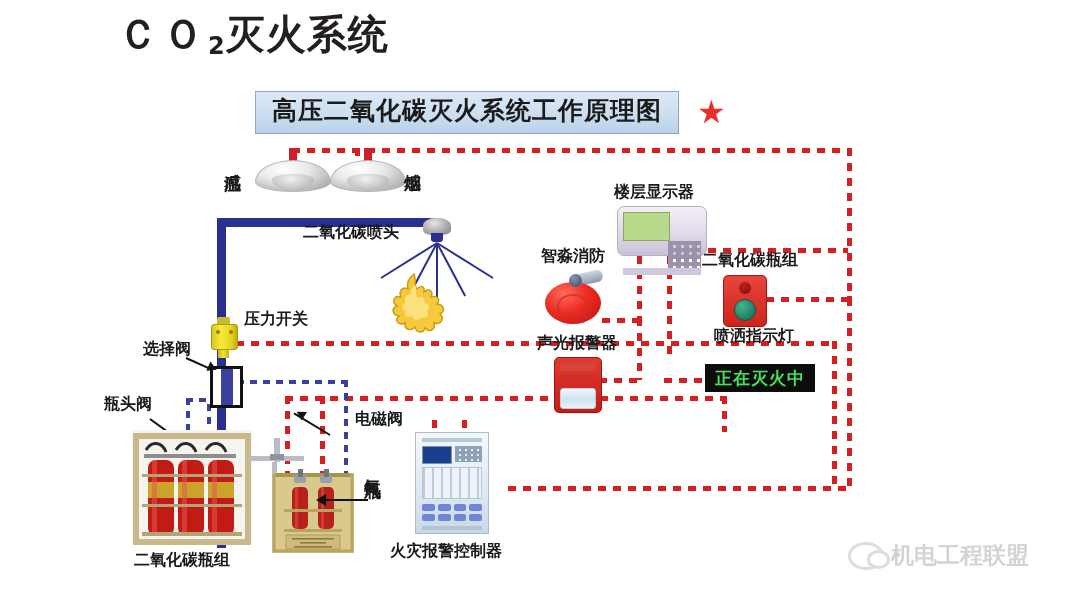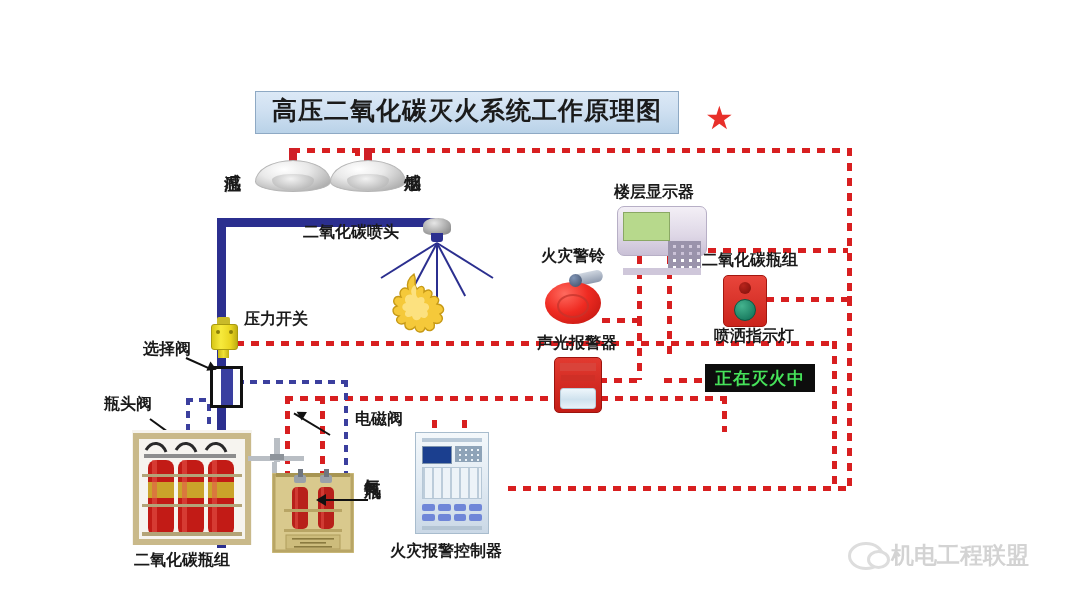--- a/index.html
+++ b/index.html
@@ -15,21 +15,21 @@
   
   #main-title{
     left:118px;top:8px;
     font-family:"DejaVu Sans","Liberation Sans",sans-serif;
     font-size:40px;font-weight:bold;color:#231f20;
     letter-spacing:5px;white-space:nowrap;line-height:52px;
   }
   #main-title .sub{font-size:24px;vertical-align:-6px;letter-spacing:0px;}
   #main-title .cjk{letter-spacing:1px;}
 
-  #subtitle-wrap{left:255px;top:91px;display:flex;align-items:flex-end;gap:26px;}
+  #subtitle-wrap{left:255px;top:91px;display:flex;align-items:center;gap:18px;}
   #subtitle-box{
     background:linear-gradient(180deg,#dce9f6 0%,#cfe0f1 45%,#b9d2e8 100%);
     border:1px solid #8ea9c4;
     padding:5px 16px 7px 16px;
     font-family:"DejaVu Serif","Liberation Serif",serif;
     font-size:25px;font-weight:bold;color:#1b1b1b;letter-spacing:1px;
     white-space:nowrap;line-height:1.15;
   }
   #star{font-size:32px;color:#e8302a;line-height:1;}
 
@@ -171,20 +171,23 @@
     background:#ffffff;border-radius:50%;transform:rotate(-18deg);}
   #wm-zm .txs{line-height:1.0;}
   #wm-zm .t1{font-family:"DejaVu Serif","Liberation Serif",serif;font-size:16px;font-weight:bold;color:#d51a1a;white-space:nowrap;}
   #wm-zm .t2{font-family:"DejaVu Sans","Liberation Sans",sans-serif;font-size:13px;font-weight:bold;color:#d51a1a;letter-spacing:.5px;}
 </style>
 </head>
 <body>
 
 <div id="stage">
 
+  <div class="abs" id="main-title">
+    <span>ＣＯ</span><span class="sub">2</span><span class="cjk">灭火系统</span>
+  </div>
 
   <div class="abs" id="subtitle-wrap">
     <div id="subtitle-box">高压二氧化碳灭火系统工作原理图</div>
     <div id="star">★</div>
   </div>
 
   <div class="rh" style="left:292px;top:148px;width:560px;"></div>
 
   <div class="rv" style="left:847px;top:148px;height:342px;"></div>
 
@@ -373,21 +376,21 @@
   </div>
   <div class="abs lbl s16" style="left:390px;top:543px;">火灾报警控制器</div>
 
   <div class="abs lbl s16" style="left:614px;top:184px;">楼层显示器</div>
   <div class="abs" id="floor-disp">
     <div class="lcd"></div>
     <div class="keys"></div>
     <div class="strip"></div>
   </div>
 
-  <div class="abs lbl s16" style="left:541px;top:248px;">火灾警铃</div>
+  <div class="abs lbl s16" style="left:541px;top:248px;">智淼消防</div>
   <div class="abs" id="bell">
     <div class="arm"></div>
     <div class="dome"></div>
     <div class="ring"></div>
     <div class="knob"></div>
   </div>
 
   <div class="abs lbl s16" style="left:702px;top:252px;">二氧化碳瓶组</div>
   <div class="abs" id="em-btn">
     <div class="dot"></div>

